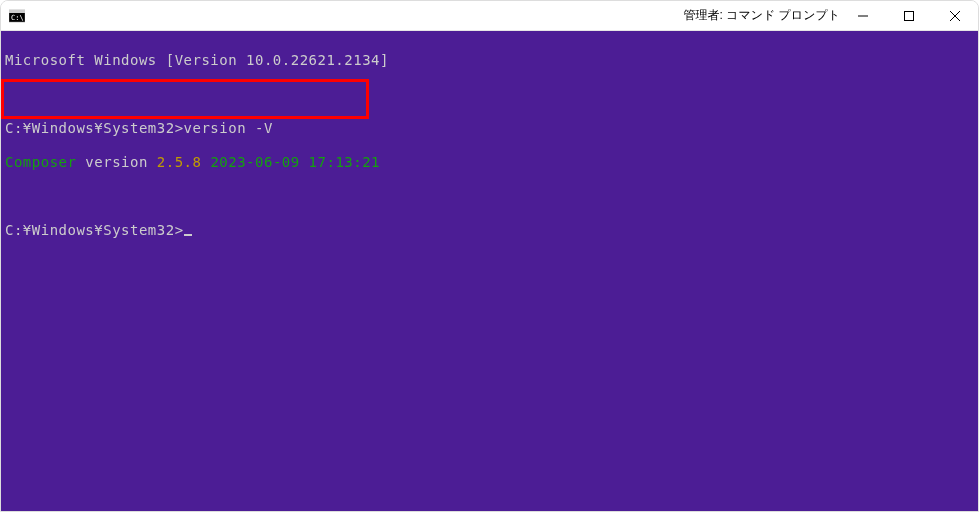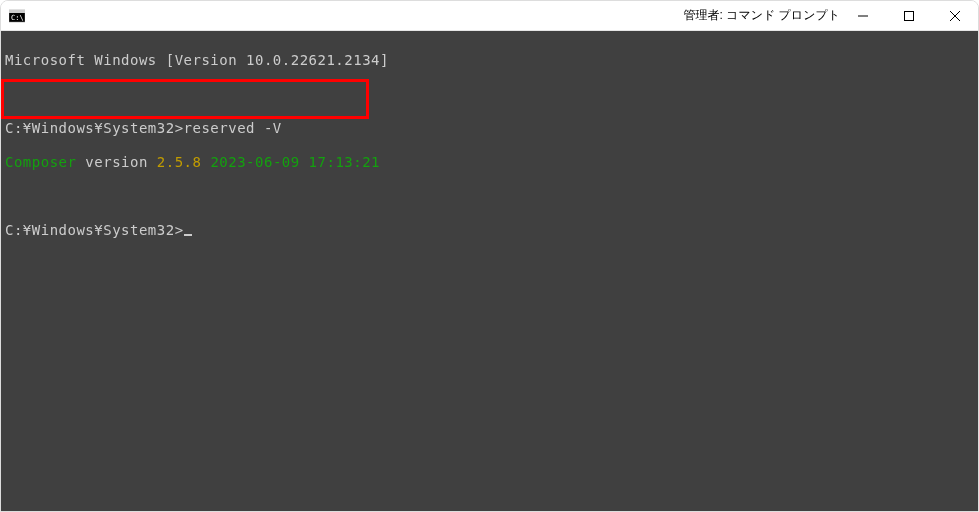--- a/index.html
+++ b/index.html
@@ -54,21 +54,21 @@
       height: 100%;
       display: flex;
       align-items: center;
       justify-content: center;
       color: #000;
       font-size: 10px;
     }
     .win-btn svg { display: block; }
     .terminal {
       flex: 1;
-      background: #404040;
+      background: #4c1d95;
       padding: 4px 4px;
       font-size: 14px;
       line-height: 17px;
       color: #cccccc;
       position: relative;
       font-family: "MS Gothic", "Consolas", monospace;
       white-space: pre;
       letter-spacing: 0.5px;
     }
     .line { display: block; }
@@ -116,20 +116,20 @@
             <line x1="0" y1="0" x2="10" y2="10" stroke="#000" stroke-width="1"></line>
             <line x1="10" y1="0" x2="0" y2="10" stroke="#000" stroke-width="1"></line>
           </svg>
       </div>
     </div>
   </div>
 
   <div class="terminal">
 <span class="line">Microsoft Windows [Version 10.0.22621.2134]</span>
 <span class="line"> </span>
-<span class="line"><span>C:¥Windows¥System32&gt;</span><span>reserved -V</span></span>
+<span class="line"><span>C:¥Windows¥System32&gt;</span><span>version -V</span></span>
 <span class="line"><span class="green">Composer</span><span> version </span><span class="yellow">2.5.8</span><span class="green"> 2023-06-09 17:13:21</span></span>
 <span class="line"> </span>
 <span class="line"><span>C:¥Windows¥System32&gt;</span><span class="cursor-underscore"></span></span>
 
     <div class="highlight-box" id="hlbox" style="top: 48px; left: 0px; width: 368px; height: 40px;"></div>
   </div>
 </div>
 
 </body></html>

